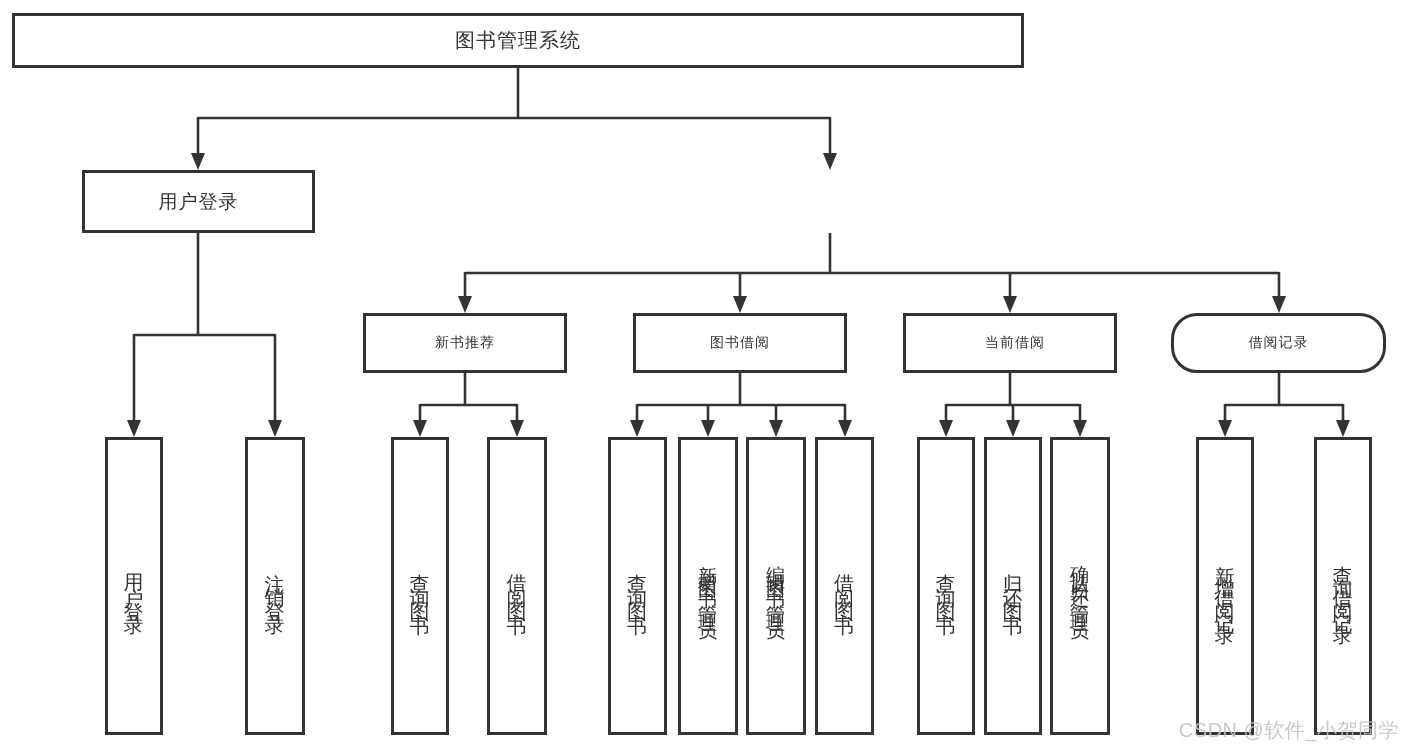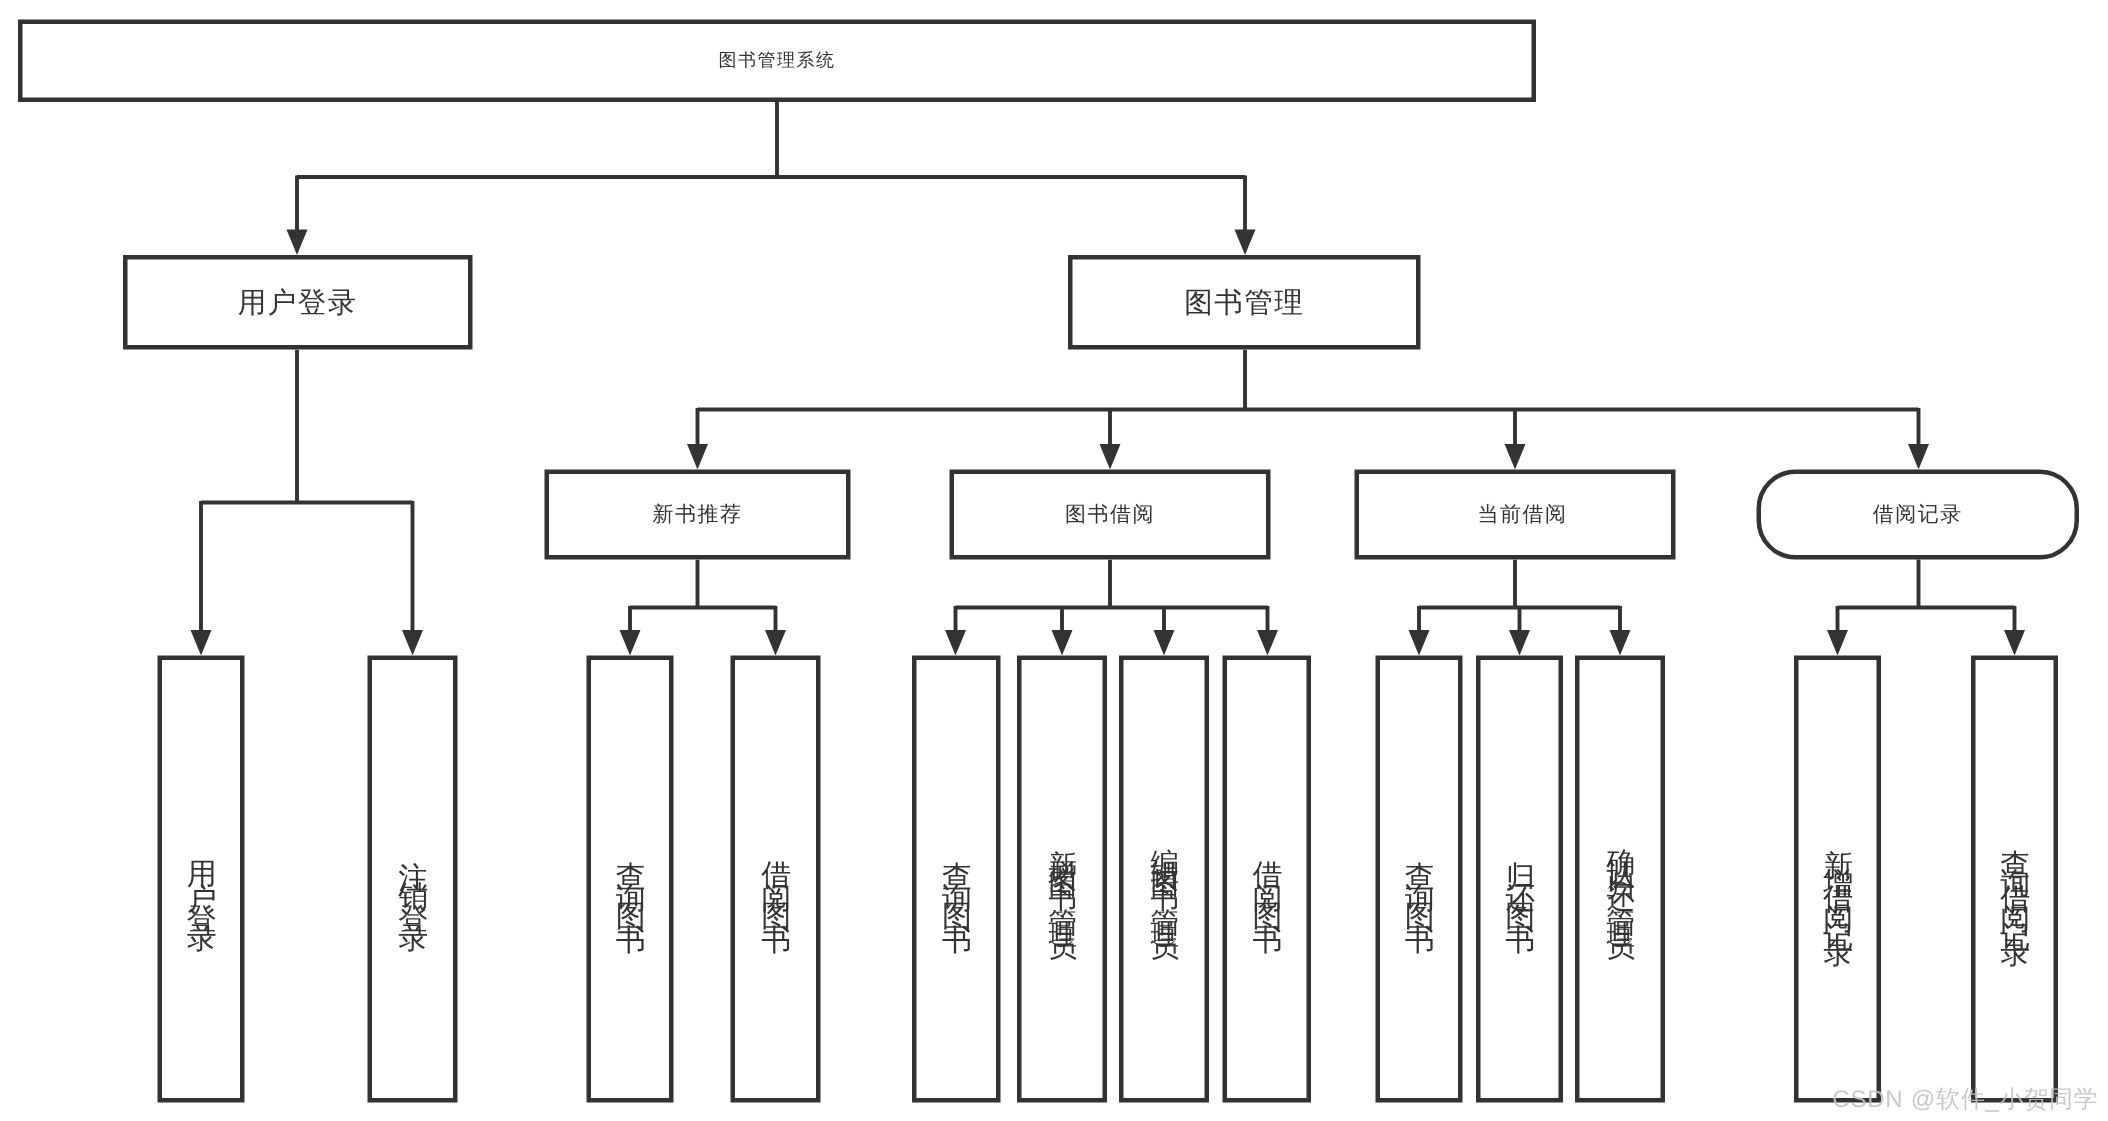--- a/index.html
+++ b/index.html
@@ -33,21 +33,21 @@
   .box {
     position: absolute;
     background: var(--background);
     border: 3px solid var(--border);
     color: var(--text);
     display: flex;
     align-items: center;
     justify-content: center;
     z-index: 2;
   }
-  .box.root-node { left: 12px; top: 13px; width: 1012px; height: 55px; font-size: 12px; }
+  .box.root-node { left: 12px; top: 13px; width: 1012px; height: 55px; font-size: 20px; }
   .box.lvl2 { top: 170px; height: 63px; font-size: 19px; }
   .box.lvl3 { top: 313px; height: 60px; font-size: 14px; }
   .box.leaf { top: 437px; height: 298px; }
 
   .hlabel { letter-spacing: 1px; }
 
   .vtext {
     writing-mode: vertical-lr;
     text-orientation: mixed;
     font-size: 20px;
@@ -55,21 +55,21 @@
     line-height: 1;
     white-space: nowrap;
   }
   .vtext.tight { font-size: 19px; letter-spacing: 8px; }
   .vtext.mid   { font-size: 20px; letter-spacing: 12px; }
 
   .watermark {
     position: absolute;
     right: 6px;
     bottom: 3px;
-    font-size: 16px;
+    font-size: 20px;
     color: var(--watermark);
     letter-spacing: 0.5px;
     z-index: 10;
     opacity: 0.9;
     text-align: center;
   }
 </style>
 </head>
 <body>
 
@@ -144,23 +144,20 @@
     </g>
   </svg>
 
   <div class="box root-node">
     <span class="hlabel">图书管理系统</span>
   </div>
 
   <div class="box lvl2" style="left:82px;width:233px;">
     <span class="hlabel">用户登录</span>
   </div>
-  <div class="box lvl2" style="left:712px;width:235px;">
-    <span class="hlabel">图书管理</span>
-  </div>
 
   <div class="box lvl3" style="left:363px;width:204px;">
     <span class="hlabel">新书推荐</span>
   </div>
   <div class="box lvl3" style="left:633px;width:214px;">
     <span class="hlabel">图书借阅</span>
   </div>
   <div class="box lvl3" style="left:903px;width:214px;padding-left:10px;">
     <span class="hlabel">当前借阅</span>
   </div>

